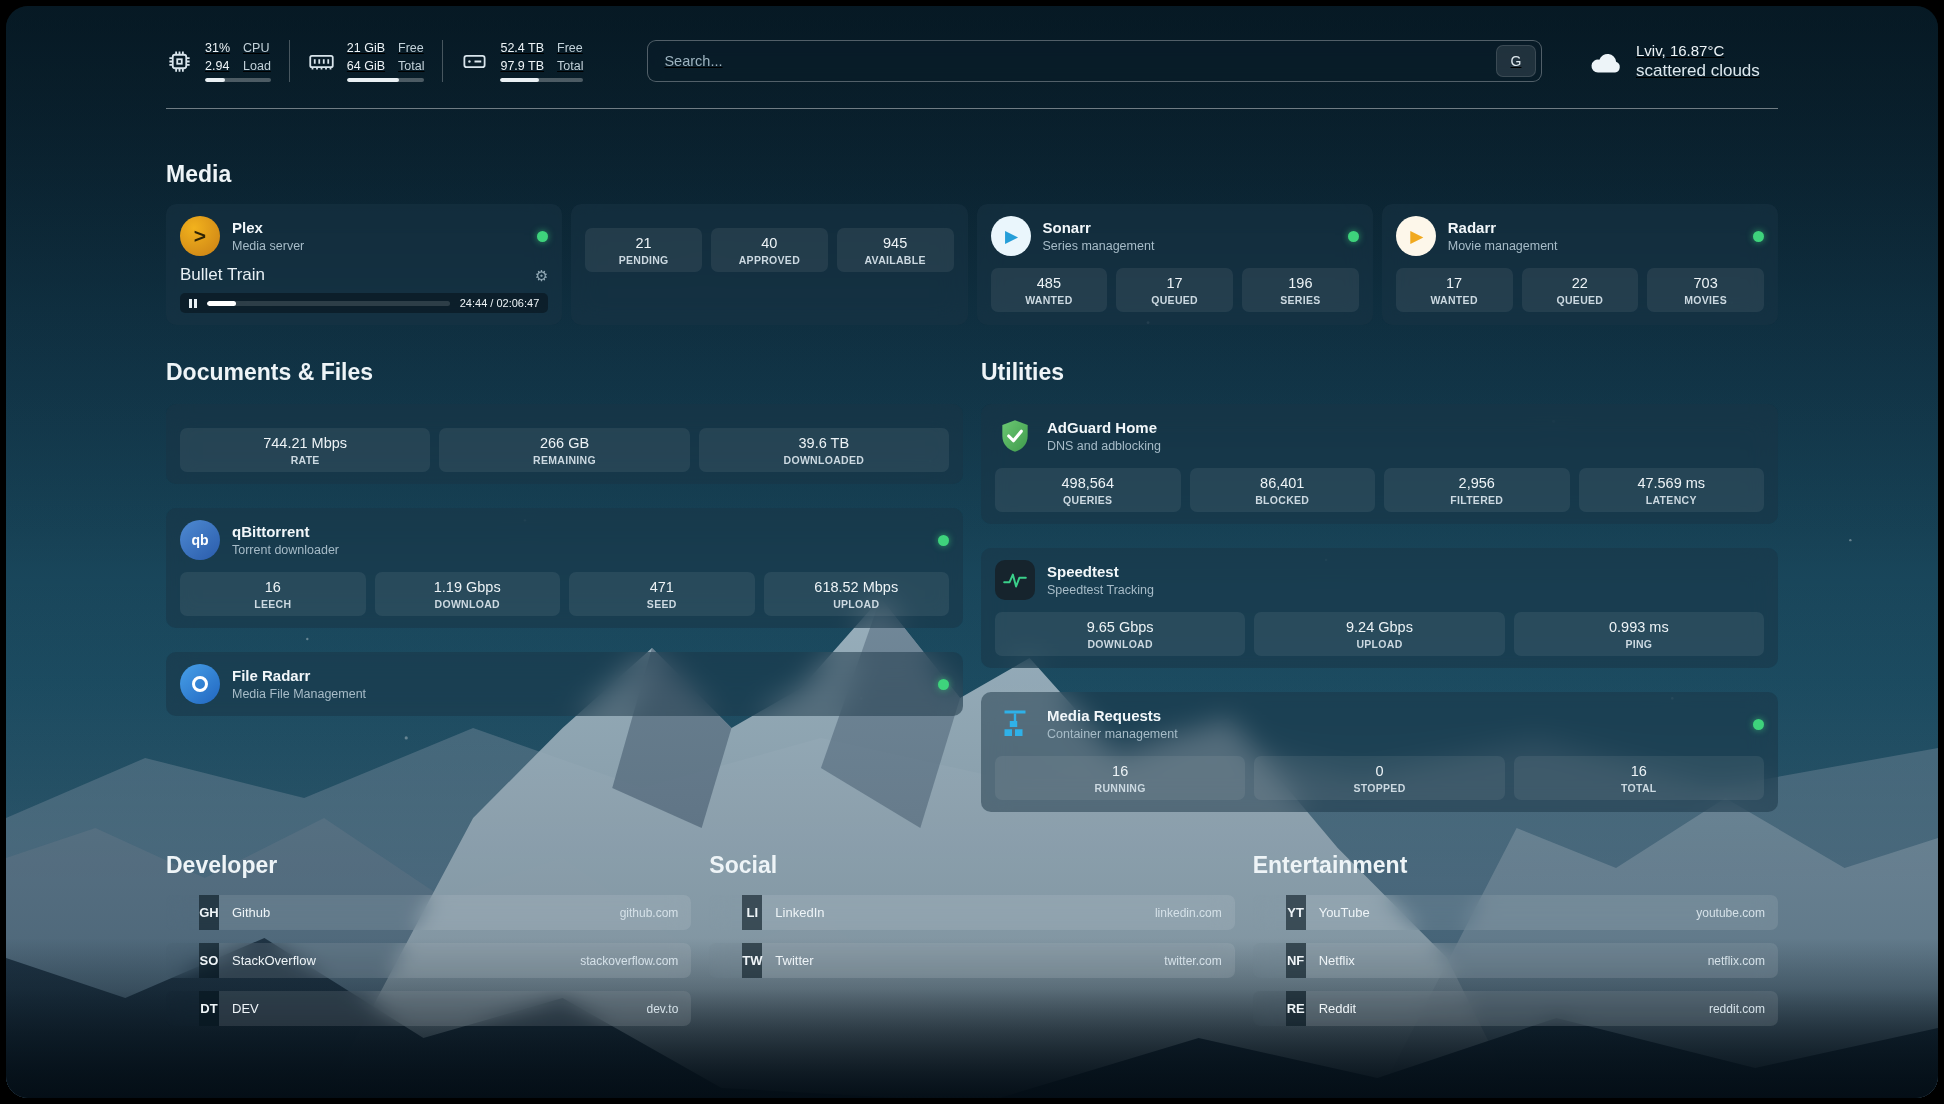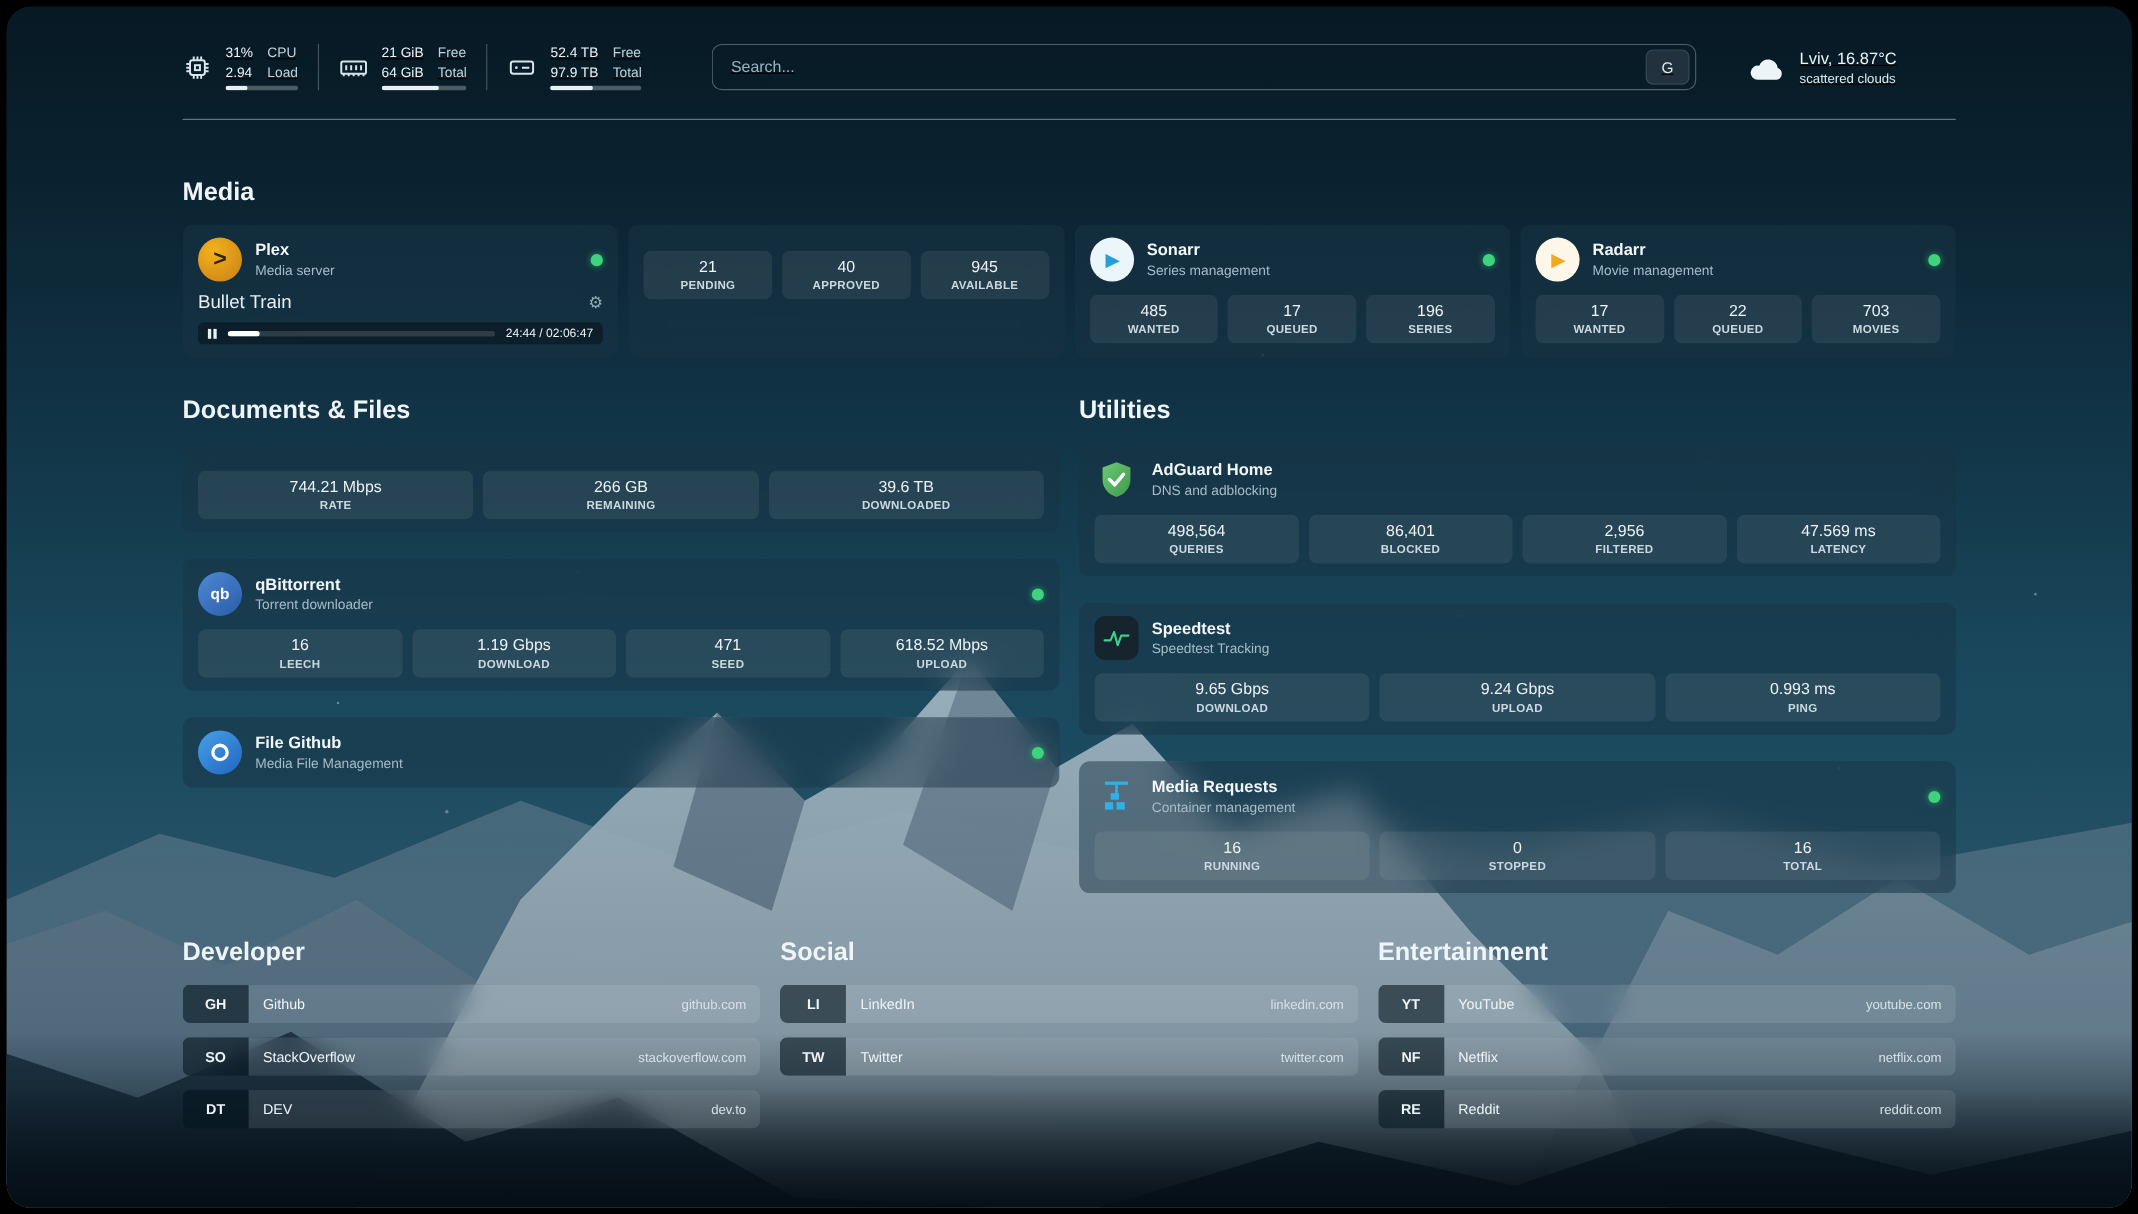--- a/index.html
+++ b/index.html
@@ -31,21 +31,21 @@
   .search{flex:1; margin:0 46px; display:flex; align-items:center; height:42px;
     background:rgba(10,30,42,0.38); border:1px solid rgba(255,255,255,0.30); border-radius:9px; backdrop-filter:blur(8px);}
   .search input{flex:1; background:transparent; border:none; outline:none; color:#e8f0f4; font-size:14.5px; padding:0 16px; font-family:inherit;}
   .search input::placeholder{color:#9db3bf;}
   .search-btn{width:40px; height:32px; margin-right:5px; border-radius:7px; background:rgba(255,255,255,0.10);
     border:1px solid rgba(255,255,255,0.12); color:#dfe9ee; display:flex; align-items:center; justify-content:center; font-size:14px; cursor:pointer;}
 
   .weather{display:flex; align-items:center; gap:12px; color:#eef4f7; min-width:190px;}
   .weather-icon{width:36px; height:26px; flex-shrink:0;}
   .weather-loc{font-size:15px;}
-  .weather-cond{font-size:12px; color:#dde8ee; margin-top:2px;}
+  .weather-cond{font-size:17px; color:#dde8ee; margin-top:2px;}
 
   .divider{height:1px; background:rgba(255,255,255,0.42); margin-top:26px;}
 
   
   .section-heading{font-size:23px; font-weight:600; color:#eef4f7;}
   .media-heading{margin:52px 0 16px;}
   .col-heading{margin:34px 0 18px;}
   .media-grid{display:grid; grid-template-columns:repeat(4,1fr); gap:9px;}
   .two-col{display:grid; grid-template-columns:1fr 1fr; gap:18px; align-items:start;}
   .stack > .card{margin-bottom:24px;}
@@ -91,21 +91,21 @@
   .icon-qb span{font-size:14px; color:#fff; font-weight:700;}
   .icon-fb{background:linear-gradient(140deg,#47a0e8,#2166c0);}
   .icon-fb span{width:16px; height:16px; border:3.5px solid #fff; border-radius:50%; display:block;}
   .icon-plain{background:transparent; border-radius:8px;}
   .icon-speedtest{background:#16242d; border-radius:10px;}
 
   
   .bm-grid{display:grid; grid-template-columns:repeat(3,1fr); gap:18px;}
   .bm-heading{margin:40px 0 16px;}
   .bm-row{display:flex; align-items:stretch; height:35px; border-radius:7px; overflow:hidden; margin-bottom:13px; cursor:pointer; backdrop-filter:blur(10px);}
-  .bm-abbr{width:60px; background:rgba(6,20,30,0.58); color:#eef4f7; font-size:13px; font-weight:600; display:flex; align-items:center; justify-content:center; flex-shrink:0;}
+  .bm-abbr{width:20px; background:rgba(6,20,30,0.58); color:#eef4f7; font-size:13px; font-weight:600; display:flex; align-items:center; justify-content:center; flex-shrink:0;margin-left:33px;}
   .bm-body{flex:1; background:rgba(255,255,255,0.10); display:flex; align-items:center; padding:0 13px;}
   .bm-name{font-size:13px; color:#eef4f7;}
   .bm-url{margin-left:auto; font-size:12px; color:#d5e1e8;}
 </style>
 </head>
 <body>
 
 <div class="screen">
 
   <svg class="bg-svg" viewBox="0 0 1944 700" preserveAspectRatio="none">
@@ -381,21 +381,21 @@
               </div>
           </div>
         </div>
 
         <div class="card">
           <div class="card-head">
             <div class="app-icon icon-fb">
                 <span></span>
               </div>
             <div>
-              <div class="app-name">File Github</div>
+              <div class="app-name">File Radarr</div>
               <div class="app-desc">Media File Management</div>
             </div>
             <div class="status-dot"></div>
           </div>
         </div>
       </div>
 
       <div class="stack">
         <div class="section-heading col-heading">Utilities</div>
 

